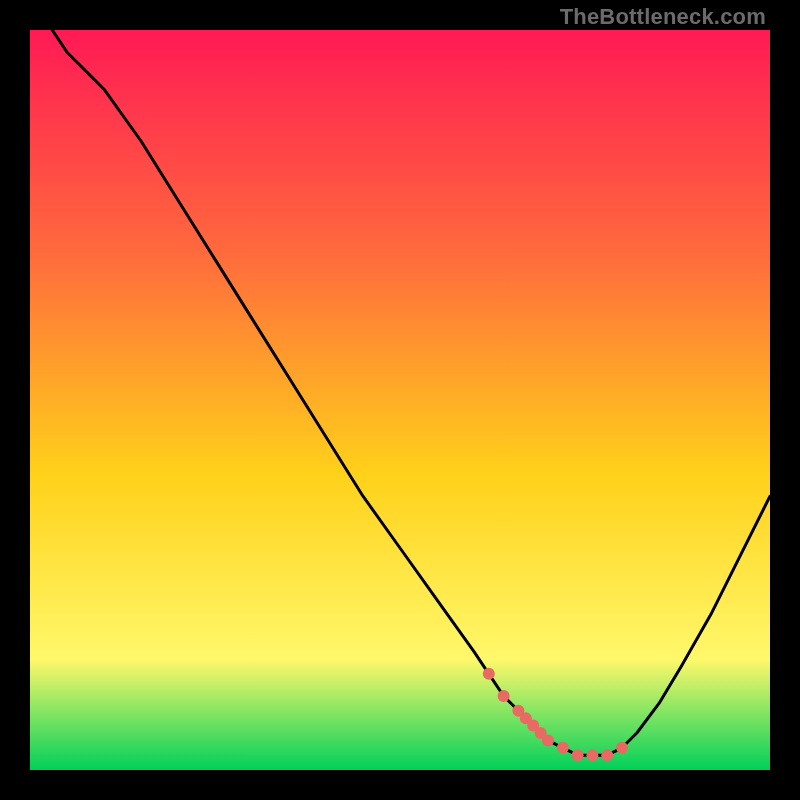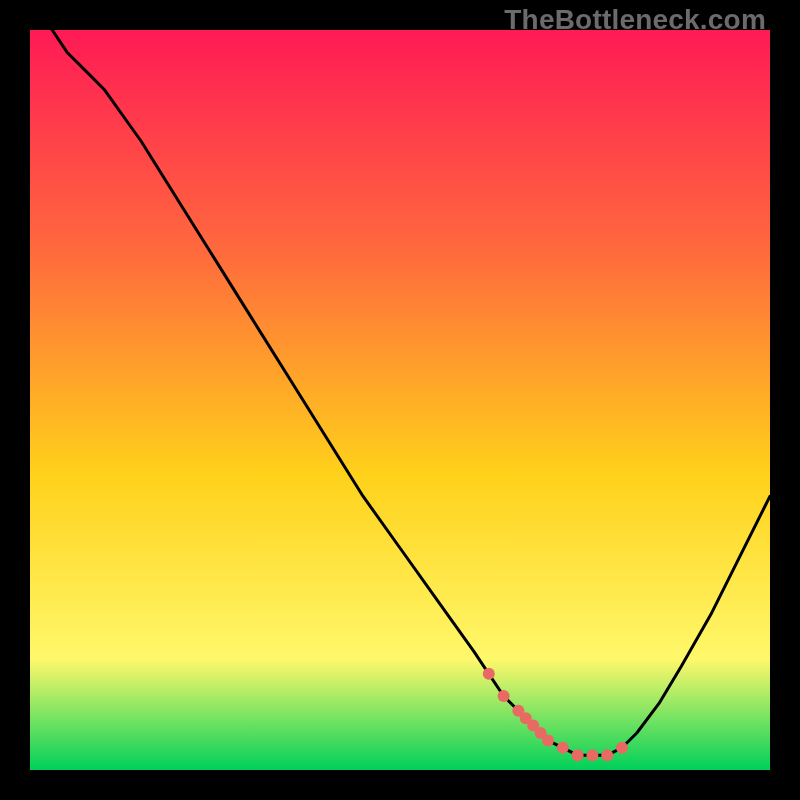--- a/index.html
+++ b/index.html
@@ -24,21 +24,21 @@
     left: 0;
     top: 0;
     width: 740px;
     height: 740px;
   }
   .watermark {
     position: absolute;
     top: 4px;
     right: 34px;
     color: #6b6b6b;
-    font-size: 28px;
+    font-size: 22px;
     font-weight: 600;
     letter-spacing: 0.2px;
   }
   svg { display: block; }
 </style>
 </head>
 <body>
 
 <div class="watermark">TheBottleneck.com</div>
 

